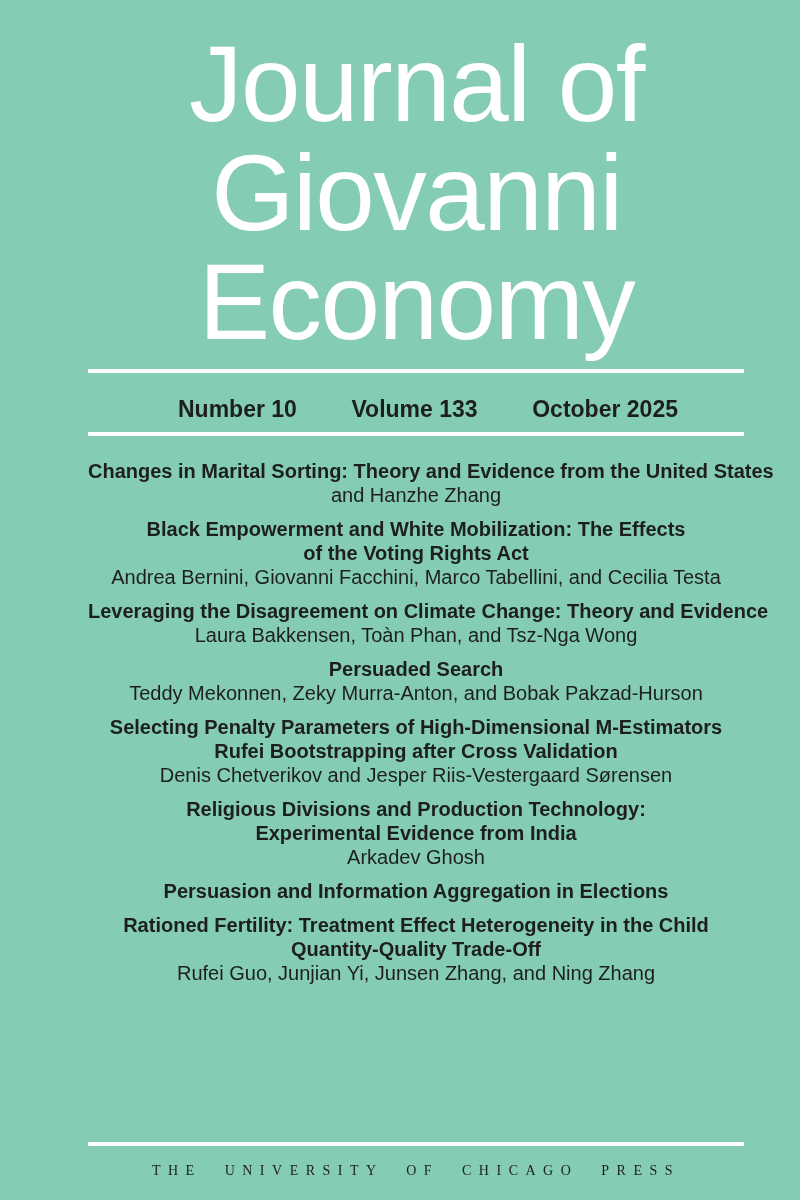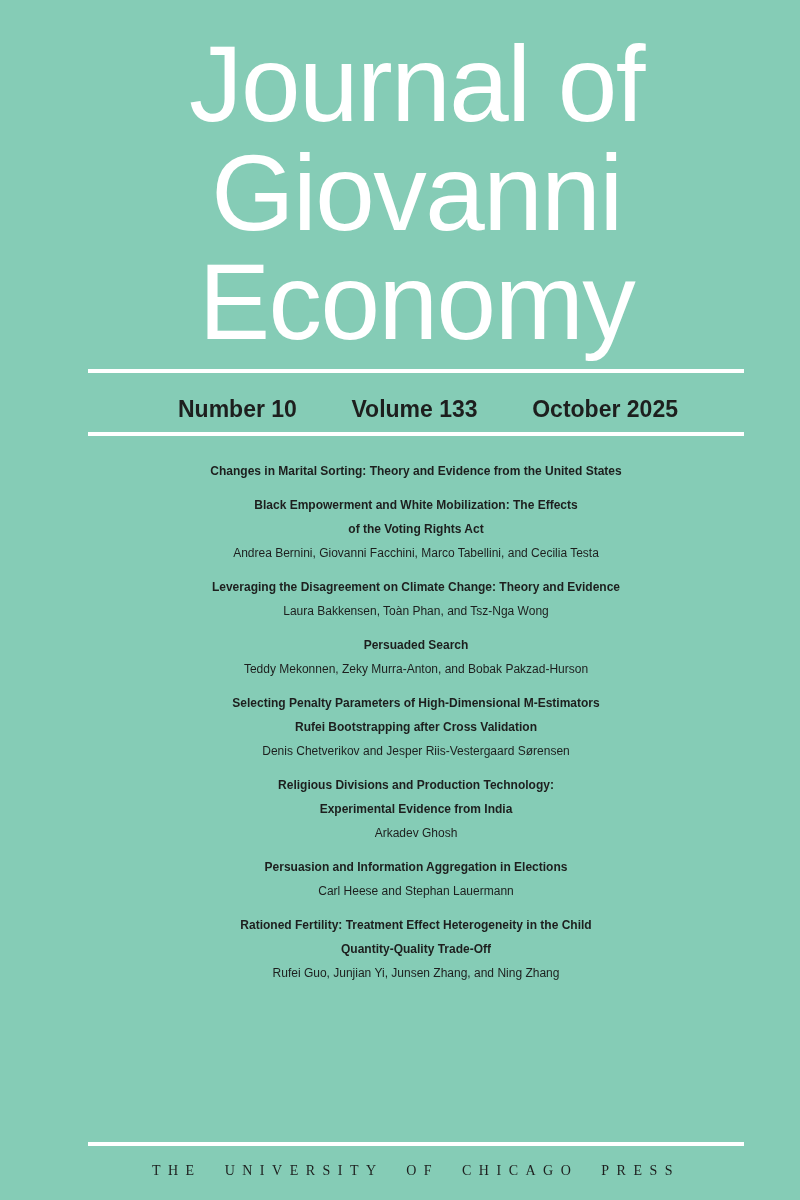--- a/index.html
+++ b/index.html
@@ -35,21 +35,21 @@
     display:flex;justify-content:space-between;
     padding:0 66px 0 90px;
     font-size:23px;line-height:26px;font-weight:bold;
     white-space:nowrap;
     margin-top:8px;
   }
 
   .toc{
     position:absolute;top:459px;left:88px;width:656px;
     text-align:center;
-    font-size:12px;line-height:24px;
+    font-size:20px;line-height:24px;
   }
   .toc-entry{margin-bottom:10px;}
   .toc-title{font-weight:bold;white-space:nowrap;}
   .toc-authors{font-weight:normal;white-space:nowrap;}
 
   .publisher{
     position:absolute;top:1160px;left:88px;width:656px;
     text-align:center;
     font-family:"Liberation Serif", serif;
     font-size:14px;line-height:21px;
@@ -74,20 +74,21 @@
     <span>Number 10</span>
     <span>Volume 133</span>
     <span>October 2025</span>
   </div>
 
   <div class="rule rule-mid"></div>
 
   <main class="toc">
       <article class="toc-entry">
         <div class="toc-title">Changes in Marital Sorting: Theory and Evidence from the United States</div>
+        <div class="toc-authors">and Hanzhe Zhang</div>
       </article>
       <article class="toc-entry">
         <div class="toc-title">Black Empowerment and White Mobilization: The Effects</div>
         <div class="toc-title">of the Voting Rights Act</div>
         <div class="toc-authors">Andrea Bernini, Giovanni Facchini, Marco Tabellini, and Cecilia Testa</div>
       </article>
       <article class="toc-entry">
         <div class="toc-title">Leveraging the Disagreement on Climate Change: Theory and Evidence</div>
         <div class="toc-authors">Laura Bakkensen, Toàn Phan, and Tsz-Nga Wong</div>
       </article>
@@ -100,21 +101,20 @@
         <div class="toc-title">Rufei Bootstrapping after Cross Validation</div>
         <div class="toc-authors">Denis Chetverikov and Jesper Riis-Vestergaard Sørensen</div>
       </article>
       <article class="toc-entry">
         <div class="toc-title">Religious Divisions and Production Technology:</div>
         <div class="toc-title">Experimental Evidence from India</div>
         <div class="toc-authors">Arkadev Ghosh</div>
       </article>
       <article class="toc-entry">
         <div class="toc-title">Persuasion and Information Aggregation in Elections</div>
-        <div class="toc-authors">Carl Heese and Stephan Lauermann</div>
       </article>
       <article class="toc-entry">
         <div class="toc-title">Rationed Fertility: Treatment Effect Heterogeneity in the Child</div>
         <div class="toc-title">Quantity-Quality Trade-Off</div>
         <div class="toc-authors">Rufei Guo, Junjian Yi, Junsen Zhang, and Ning Zhang</div>
       </article>
     </main>
 
   <div class="rule rule-bottom"></div>
 

